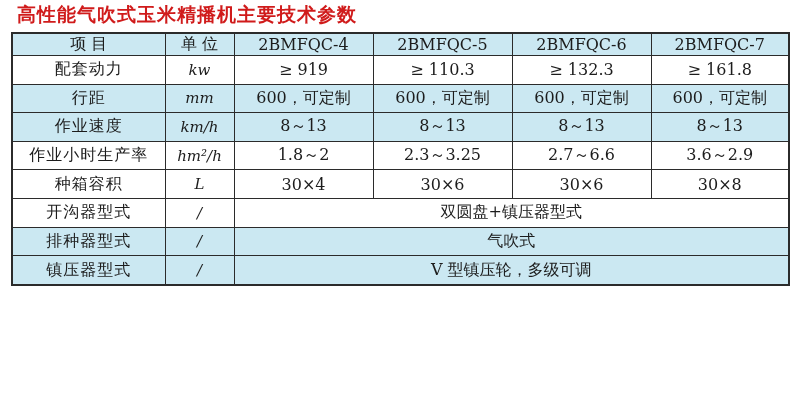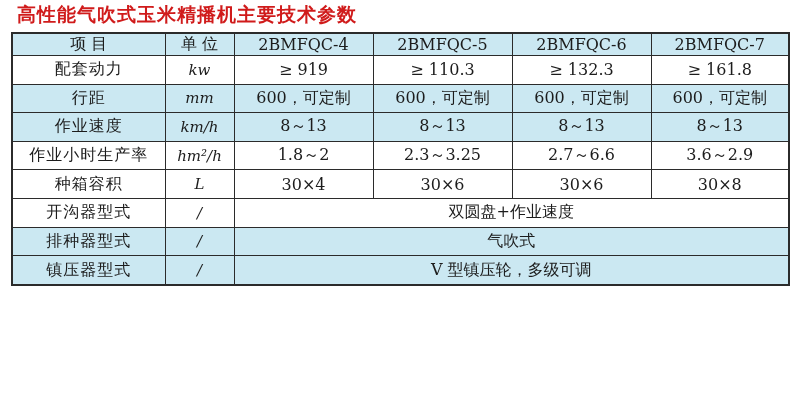--- a/index.html
+++ b/index.html
@@ -115,21 +115,21 @@
         <td class="item-cell">种箱容积</td>
         <td class="unit-cell">L</td>
         <td>30×4</td>
         <td>30×6</td>
         <td>30×6</td>
         <td>30×8</td>
       </tr>
       <tr class="white">
         <td class="item-cell">开沟器型式</td>
         <td class="unit-cell">/</td>
-        <td colspan="4">双圆盘+作业速度</td>
+        <td colspan="4">双圆盘+镇压器型式</td>
       </tr>
       <tr class="blue">
         <td class="item-cell">排种器型式</td>
         <td class="unit-cell">/</td>
         <td colspan="4">气吹式</td>
       </tr>
       <tr class="blue">
         <td class="item-cell">镇压器型式</td>
         <td class="unit-cell">/</td>
         <td colspan="4">V 型镇压轮，多级可调</td>

